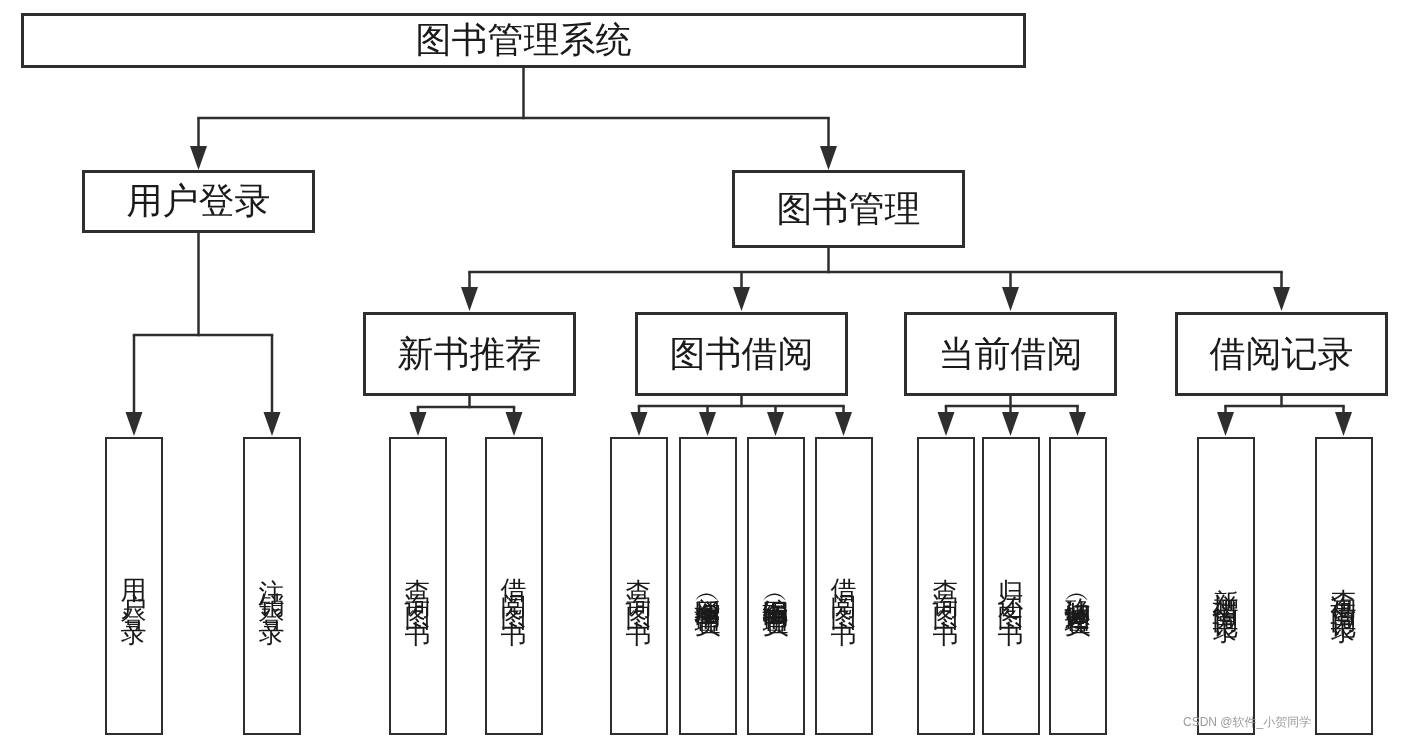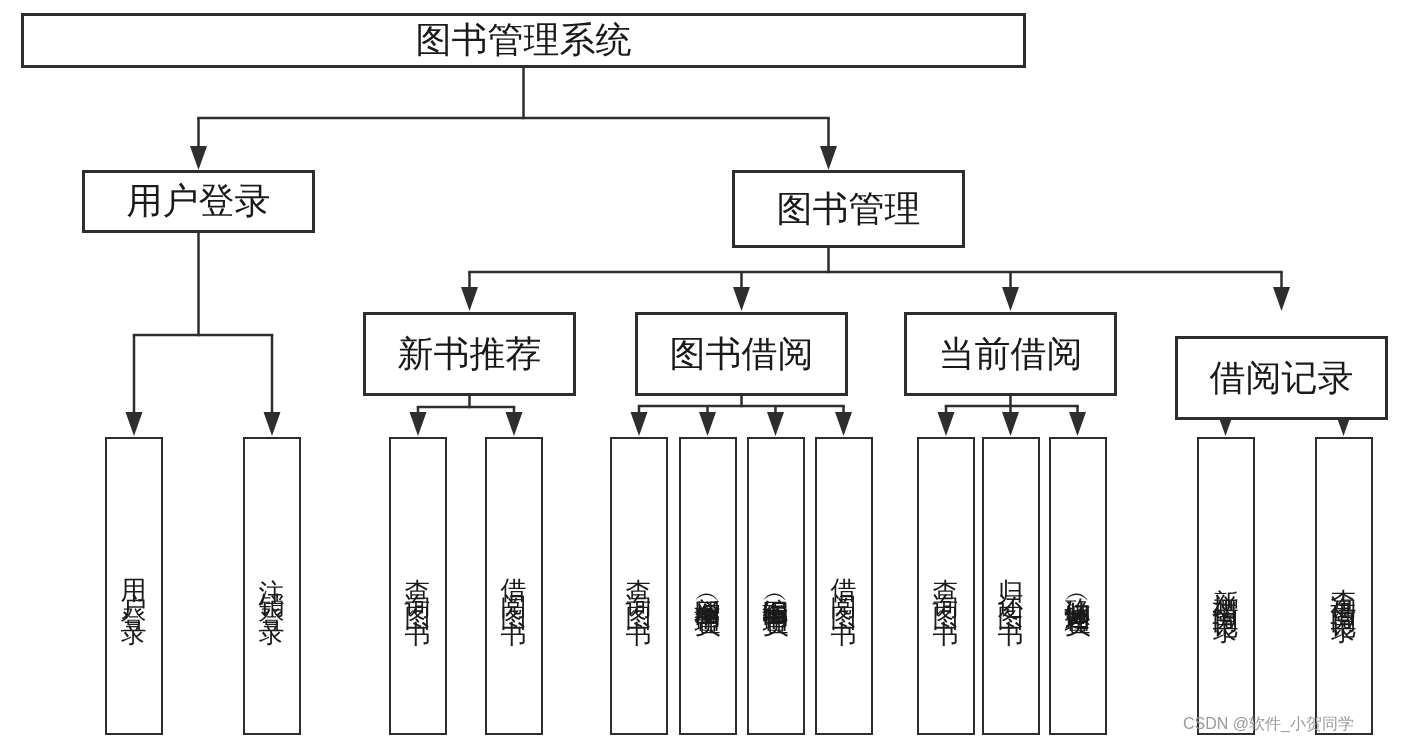--- a/index.html
+++ b/index.html
@@ -37,21 +37,21 @@
     letter-spacing: 0px;
     white-space: nowrap;
   }
   .root-box   { left: 21px;  top: 13px;  width: 1005px; height: 55px; }
   .l1-a       { left: 82px;  top: 170px; width: 233px;  height: 63px; }
   .l1-b       { left: 712px; top: 170px; width: 233px;  height: 78px; margin-left: 20px; }
   .l2         { top: 312px;  width: 213px; height: 84px; }
   .l2-1 { left: 363px; }
   .l2-2 { left: 635px; }
   .l2-3 { left: 904px; }
-  .l2-4 { left: 1175px; margin-top: 24px; }
+  .l2-4 { left: 1175px; }
   .v-box {
     top: 437px;
     width: 58px;
     height: 298px;
     border-width: 2.5px;
   }
   .v-box span {
     writing-mode: vertical-rl;
     text-orientation: mixed;
     font-size: 26px;
@@ -72,21 +72,21 @@
   .vb-9  { left: 917px; }
   .vb-10 { left: 982px; }
   .vb-11 { left: 1049px; }
   .vb-12 { left: 1197px; }
   .vb-13 { left: 1315px; }
   #watermark {
     position: absolute;
     left: 1183px;
     top: 714px;
     z-index: 10;
-    font-size: 16px;
+    font-size: 12px;
     color: #9b9b9b;
     white-space: nowrap;
   }
 </style>
 </head>
 <body>
 
 <div id="canvas">
 
   <svg id="connectors" width="1405" height="747" viewBox="0 0 1405 747">

